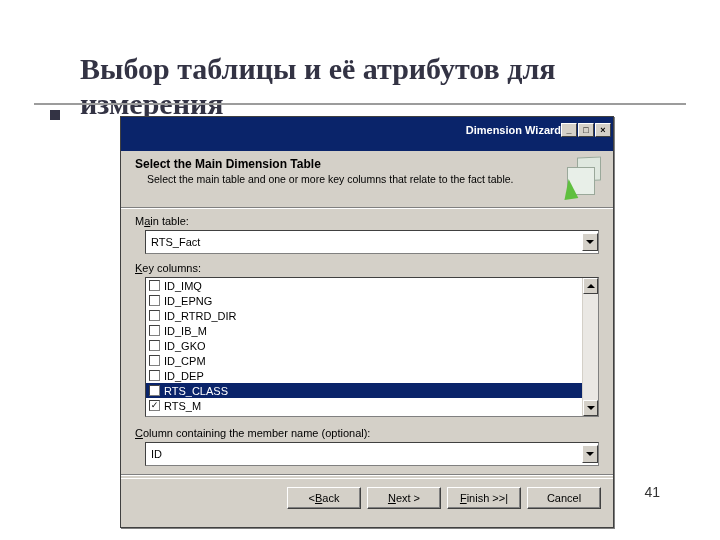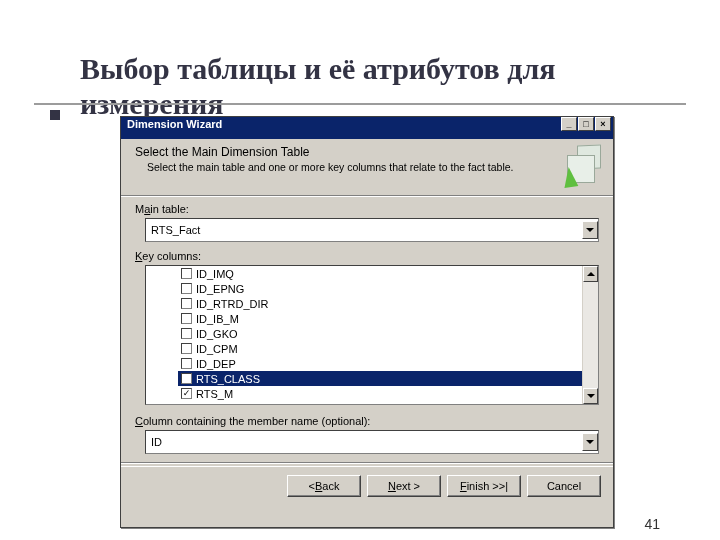--- a/index.html
+++ b/index.html
@@ -32,48 +32,49 @@
     position: absolute;
     left: 34px;
     top: 103px;
     width: 652px;
     height: 2px;
     background: #9c9c9c;
   }
   .page-num {
     position: absolute;
     right: 60px;
-    bottom: 8px;
+    bottom: 40px;
     font-size: 14px;
     color: #333;
     font-family: Arial, sans-serif;
   }
   
   .dialog {
     position: absolute;
     left: 120px;
     top: 116px;
     width: 494px;
     height: 412px;
     background: #d4d0c8;
     border: 1px solid #404040;
     font-family: Tahoma, Arial, sans-serif;
     font-size: 11px;
     color: #000;
     box-shadow: 1px 1px 0 #808080;
   }
   .titlebar {
-    height: 22px;
+    height: 34px;
     background: linear-gradient(#0a246a, #0a246a);
     color: #fff;
     display: flex;
     align-items: center;
     padding: 0 2px 8px 6px;
     font-weight: bold;
     font-size: 11px;
+    text-align: right;
   }
   .titlebar-text { flex: 1; }
   .titlebar-btns { display: flex; gap: 1px; }
   .tbtn {
     width: 16px; height: 14px;
     background: #d4d0c8;
     border: 1px solid #fff;
     border-right-color: #404040;
     border-bottom-color: #404040;
     font-size: 9px;
@@ -81,21 +82,21 @@
     color: #000;
     font-family: Arial;
   }
   .header-area {
     padding: 6px 10px 6px 14px;
     display: flex;
     align-items: flex-start;
     gap: 8px;
   }
   .header-text { flex: 1; }
-  .header-title { font-weight: normal; font-size: 12px; margin-bottom: 2px; }
+  .header-title { font-weight: bold; font-size: 12px; margin-bottom: 2px; }
   .header-sub { font-size: 10.5px; padding-left: 12px; line-height: 1.25; color: #000; }
   .header-icon {
     width: 44px; height: 44px;
     position: relative;
   }
   .cube-back {
     position: absolute; right: 2px; top: 0;
     width: 24px; height: 24px;
     background: #dfe8df;
     border: 1px solid #9aa89a;
@@ -147,21 +148,21 @@
   .tri-up { width:0;height:0;border-left:4px solid transparent;border-right:4px solid transparent;border-bottom:4px solid #000; }
   .listbox {
     background: #fff;
     border: 1px solid #808080;
     border-top-color: #404040;
     border-left-color: #404040;
     margin: 0 0 10px 10px;
     height: 140px;
     display: flex;
   }
-  .list-inner { flex: 1; overflow: hidden; margin-left: 32px; }
+  .list-inner { flex: 1; overflow: hidden; }
   .list-row {
     display: flex; align-items: center;
     height: 15px;
     padding: 0 3px;
     font-size: 11px;
     gap: 4px;
   }
   .list-row.sel { background: #0a246a; color: #fff; }
   .chk {
     width: 11px; height: 11px;

